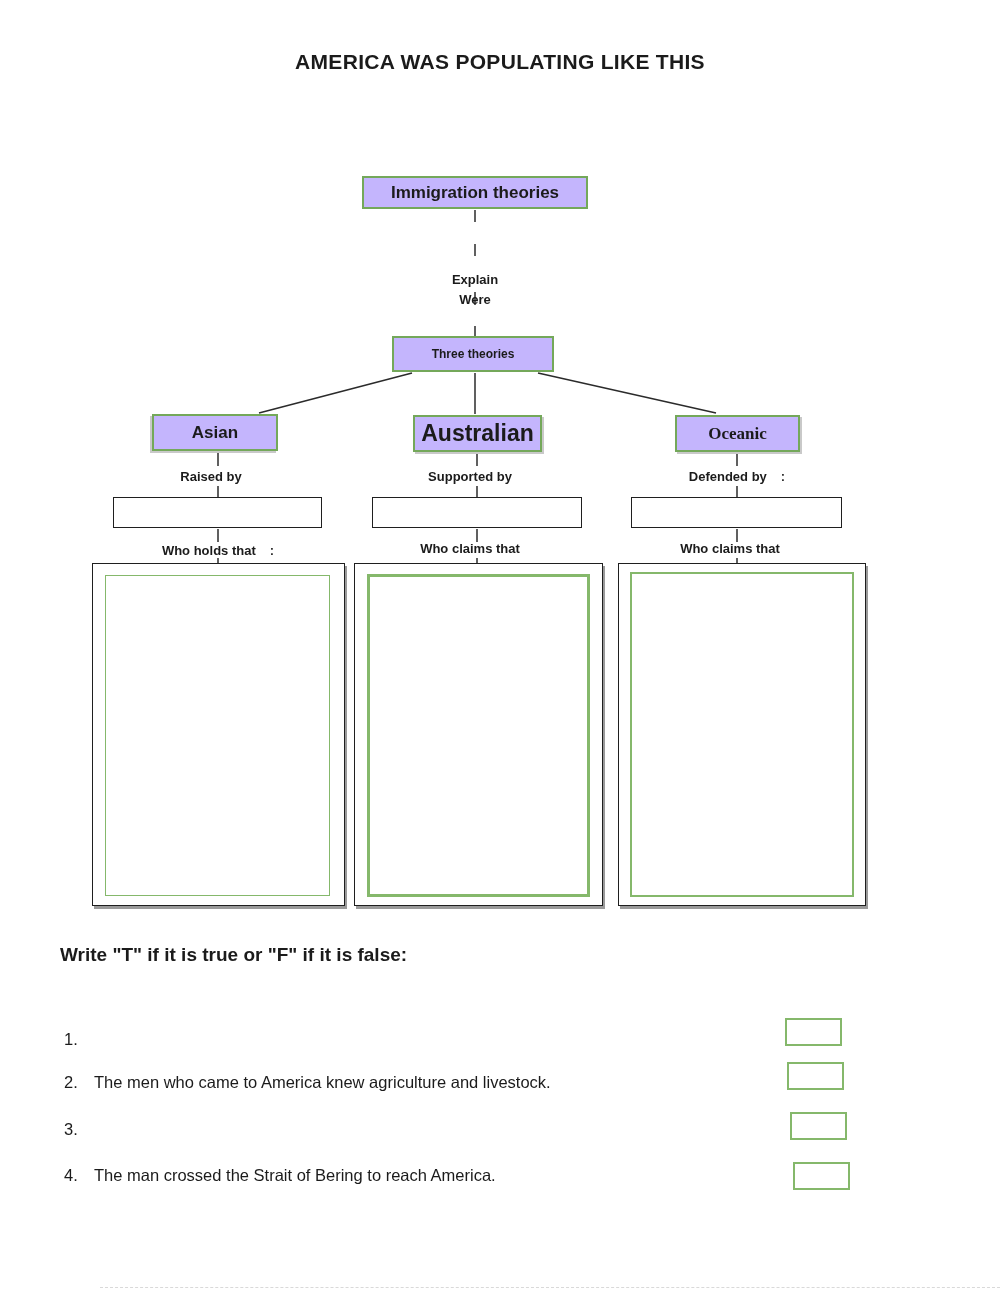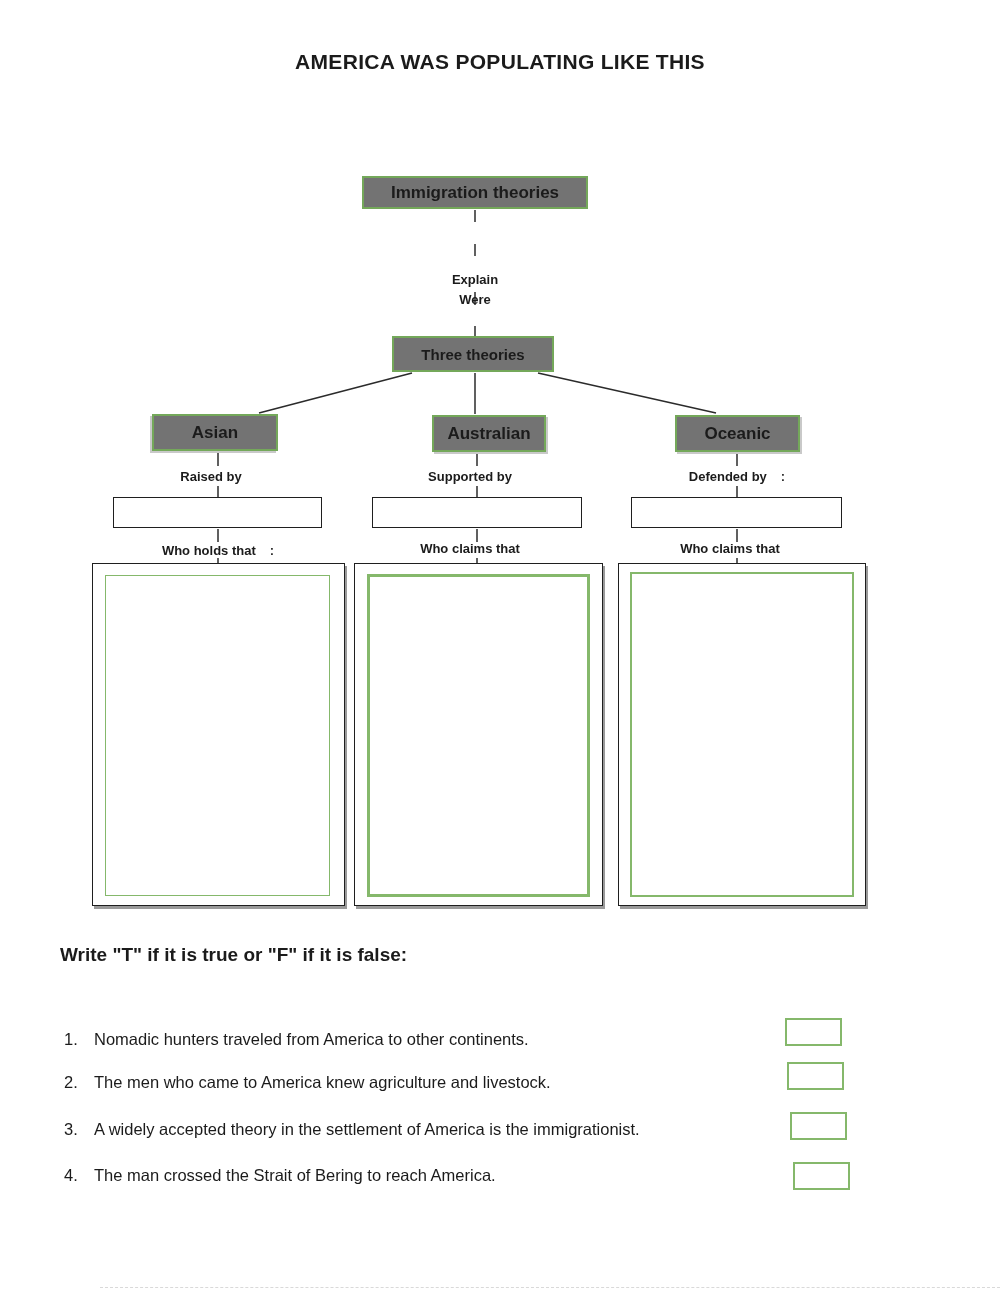--- a/index.html
+++ b/index.html
@@ -19,21 +19,21 @@
     text-align:center;font-size:21px;font-weight:bold;
     letter-spacing:.3px;margin:0;
   }
   .intro{
     position:absolute;left:60px;top:94px;width:882px;
     font-size:16.5px;line-height:25px;margin:0;
   }
 
   .gbox{
     position:absolute;z-index:2;
-    background:#737373;
+    background:#c4b5fd;
     border:2px solid #74a85a;
     display:flex;align-items:center;justify-content:center;
     font-weight:bold;text-align:center;
     box-sizing:border-box;
   }
   .gbox.shadow-r{box-shadow:2px 2px 0 #c9c9c9;}
   .gbox.shadow-l{box-shadow:-2px 2px 0 #c9c9c9;}
 
   .small-label{
     position:absolute;z-index:2;
@@ -121,60 +121,58 @@
 
   <h1 class="title">AMERICA WAS POPULATING LIKE THIS</h1>
 
   <div class="gbox" style="left:362px;top:176px;width:226px;height:33px;font-size:17px;">Immigration theories</div>
 
   <div class="small-label" style="left:425px;top:224px;width:100px;margin-top:48px;">Explain</div>
 
 
   <div class="small-label" style="left:425px;top:292px;width:100px;">Were</div>
 
-  <div class="gbox" style="left:392px;top:336px;width:162px;height:36px;font-size:15px;">Three theories</div>
+  <div class="gbox" style="left:392px;top:336px;width:162px;height:36px;font-size:12px;">Three theories</div>
 
   <div class="gbox shadow-l" style="left:152px;top:414px;width:126px;height:37px;font-size:17px;">Asian</div>
   <div class="small-label" style="left:138px;top:469px;width:160px;"><span>Raised by</span><span class="suffix-colon"></span></div>
   <input class="fill-box" style="left: 113px; top: 497px; width: 209px; height: 31px;" value="">
   <div class="small-label" style="left:128px;top:543px;width:180px;"><span>Who holds that</span><span class="suffix-colon">:</span></div>
   <div class="big-box" style="left:92px;top:563px;width:253px;height:343px;"></div>
   <div class="big-inner thin" style="left:105px;top:575px;width:225px;height:321px;"></div>
 
-  <div class="gbox shadow-r" style="left:432px;top:415px;width:114px;height:37px;font-size:17px;">Australian</div>
+  <div class="gbox shadow-r" style="left:413px;top:415px;width:129px;height:37px;font-size:23px;">Australian</div>
   <div class="small-label" style="left:397px;top:469px;width:160px;"><span>Supported by</span><span class="suffix-colon"></span></div>
   <input class="fill-box" style="left: 372px; top: 497px; width: 210px; height: 31px;" value="">
   <div class="small-label" style="left:387px;top:541px;width:180px;"><span>Who claims that</span><span class="suffix-colon"></span></div>
   <div class="big-box" style="left:354px;top:563px;width:249px;height:343px;"></div>
   <div class="big-inner thick" style="left:367px;top:574px;width:223px;height:323px;"></div>
 
-  <div class="gbox shadow-r" style="left:675px;top:415px;width:125px;height:37px;font-size:17px;">Oceanic</div>
+  <div class="gbox shadow-r" style="left:675px;top:415px;width:125px;height:37px;font-size:17px;font-family:Liberation Serif, serif;">Oceanic</div>
   <div class="small-label" style="left:657px;top:469px;width:160px;"><span>Defended by</span><span class="suffix-colon">:</span></div>
   <input class="fill-box" style="left: 631px; top: 497px; width: 211px; height: 31px;" value="">
   <div class="small-label" style="left:647px;top:541px;width:180px;"><span>Who claims that</span><span class="suffix-colon"></span></div>
   <div class="big-box" style="left:618px;top:563px;width:248px;height:343px;"></div>
   <div class="big-inner mid" style="left:630px;top:572px;width:224px;height:325px;"></div>
 
   <h2 class="tf-heading">Write "T" if it is true or "F" if it is false:</h2>
 
   <div class="tf-item" style="top:1030px;">
     <span class="tf-num">1.</span>
-    <span>Nomadic hunters traveled from America to other continents.</span>
   </div>
   <input class="tf-box" style="left: 785px; top: 1018px;" value="">
 
   <div class="tf-item" style="top:1073px;">
     <span class="tf-num">2.</span>
     <span>The men who came to America knew agriculture and livestock.</span>
   </div>
   <input class="tf-box" style="left: 787px; top: 1062px;" value="">
 
   <div class="tf-item" style="top:1120px;">
     <span class="tf-num">3.</span>
-    <span>A widely accepted theory in the settlement of America is the immigrationist.</span>
   </div>
   <input class="tf-box" style="left: 790px; top: 1112px;" value="">
 
   <div class="tf-item" style="top:1166px;">
     <span class="tf-num">4.</span>
     <span>The man crossed the Strait of Bering to reach America.</span>
   </div>
   <input class="tf-box" style="left: 793px; top: 1162px;" value="">
 
   <div class="bottom-artifact"></div>

